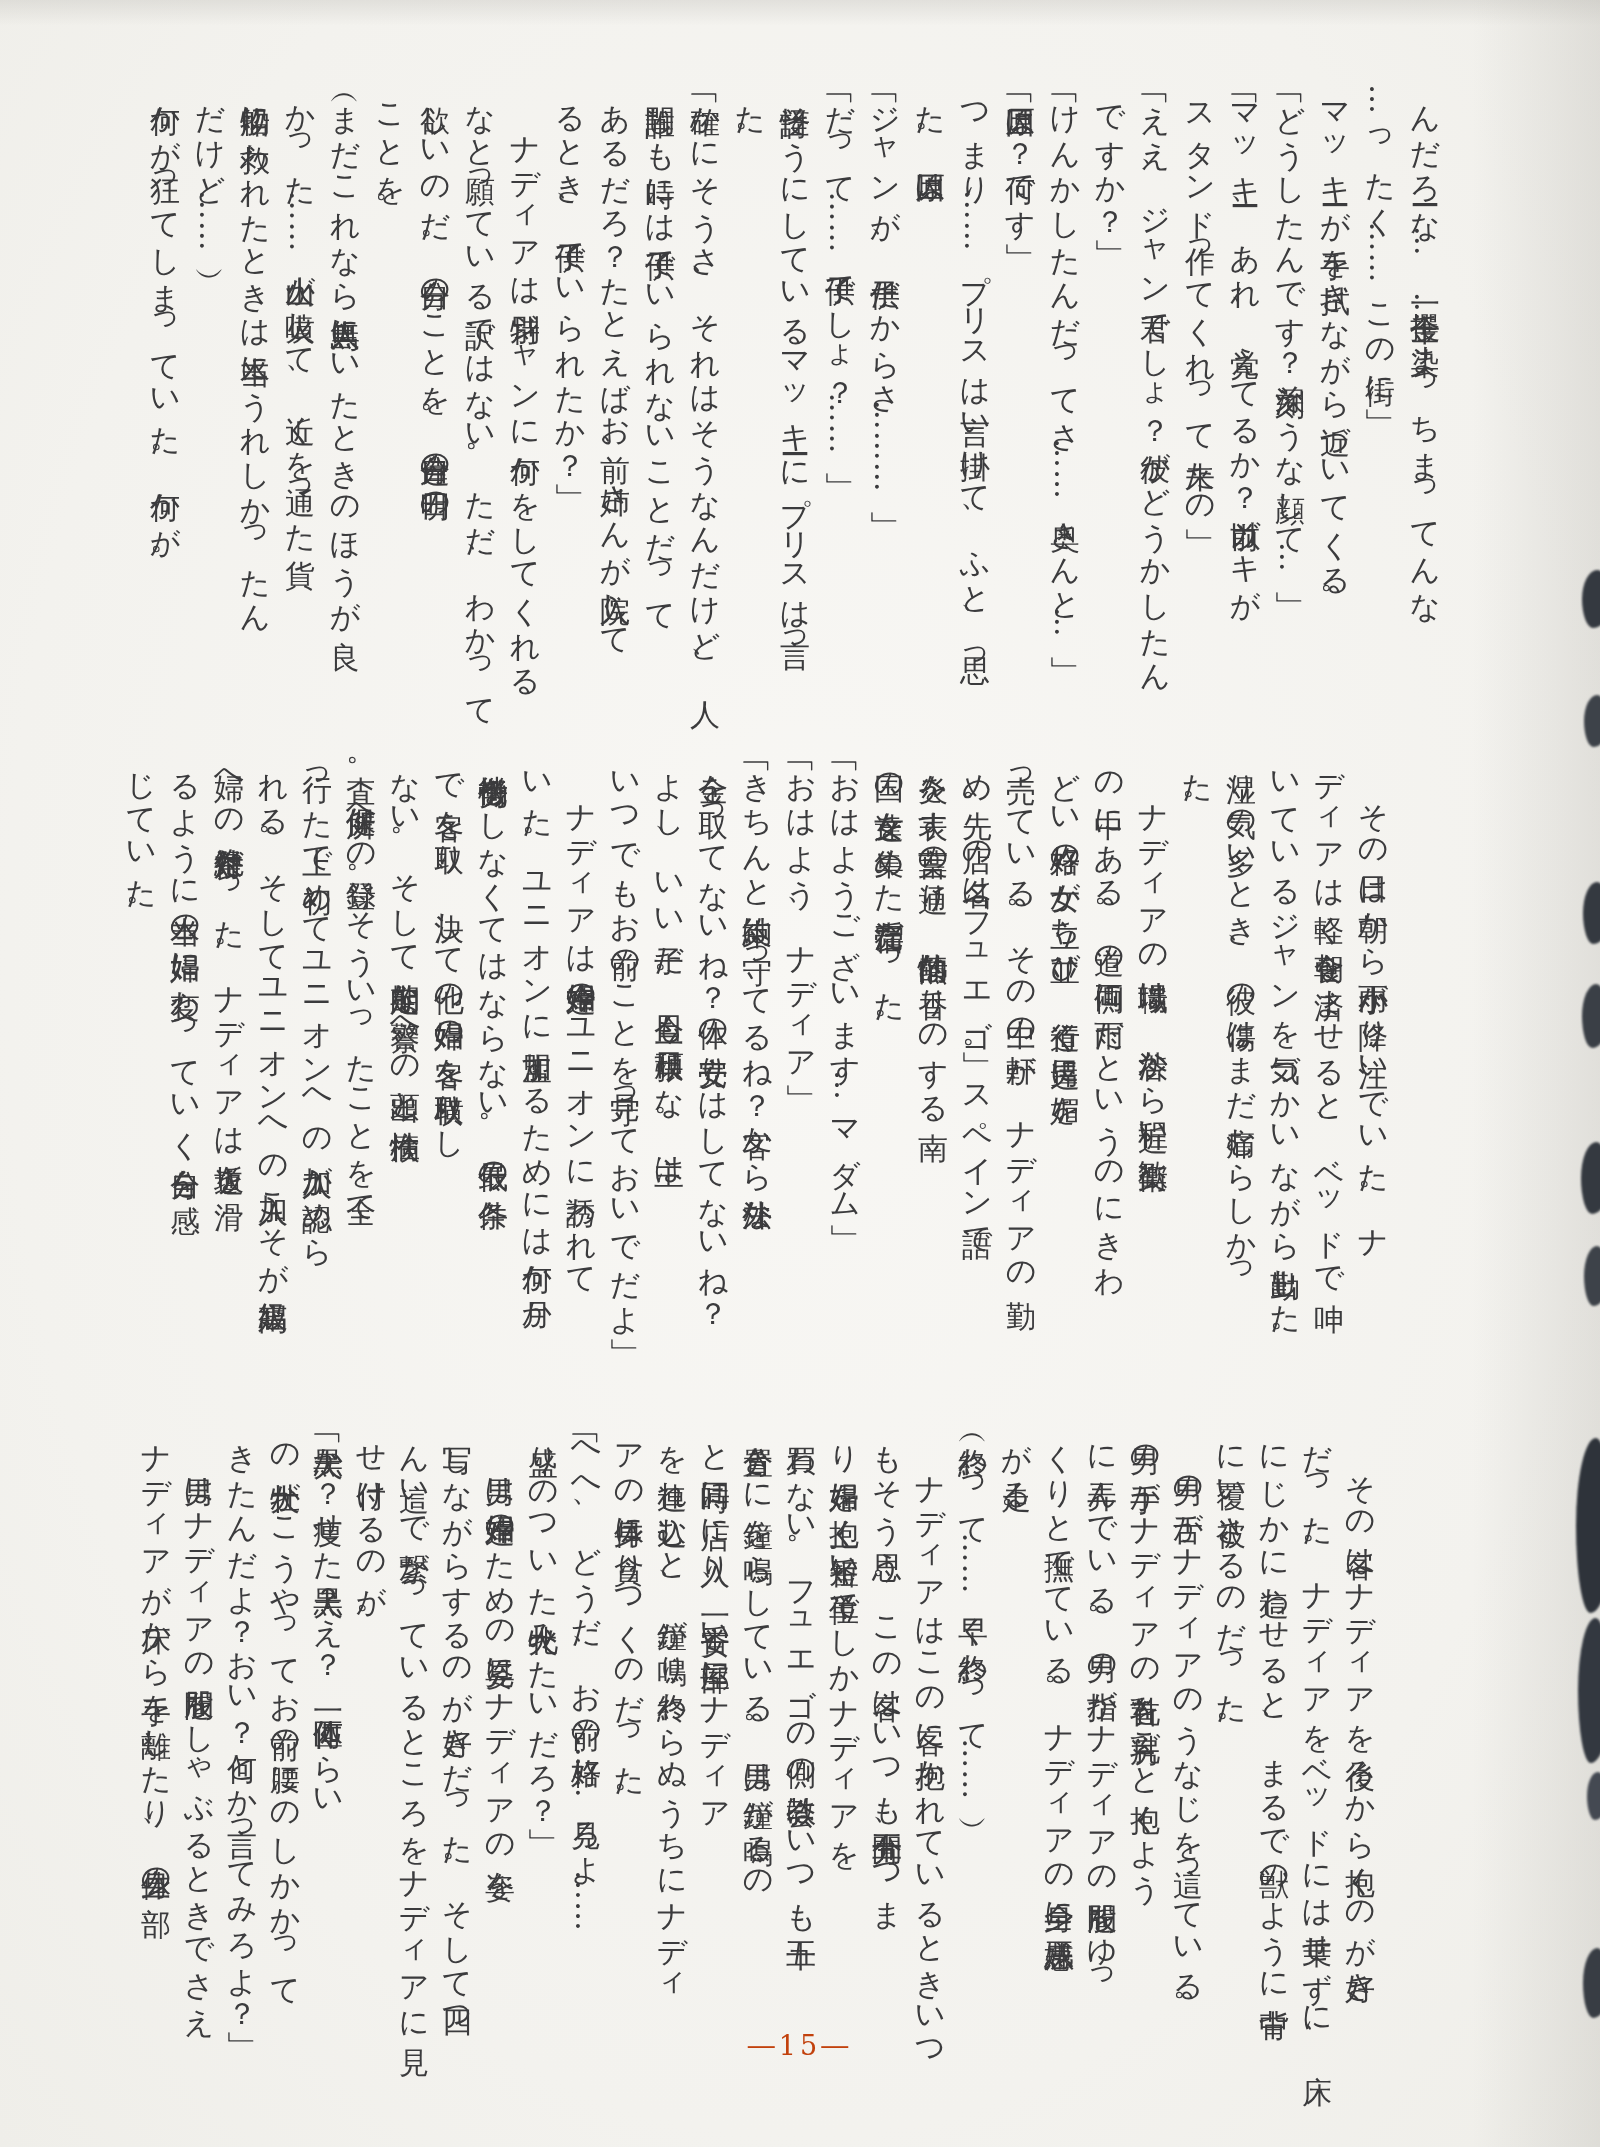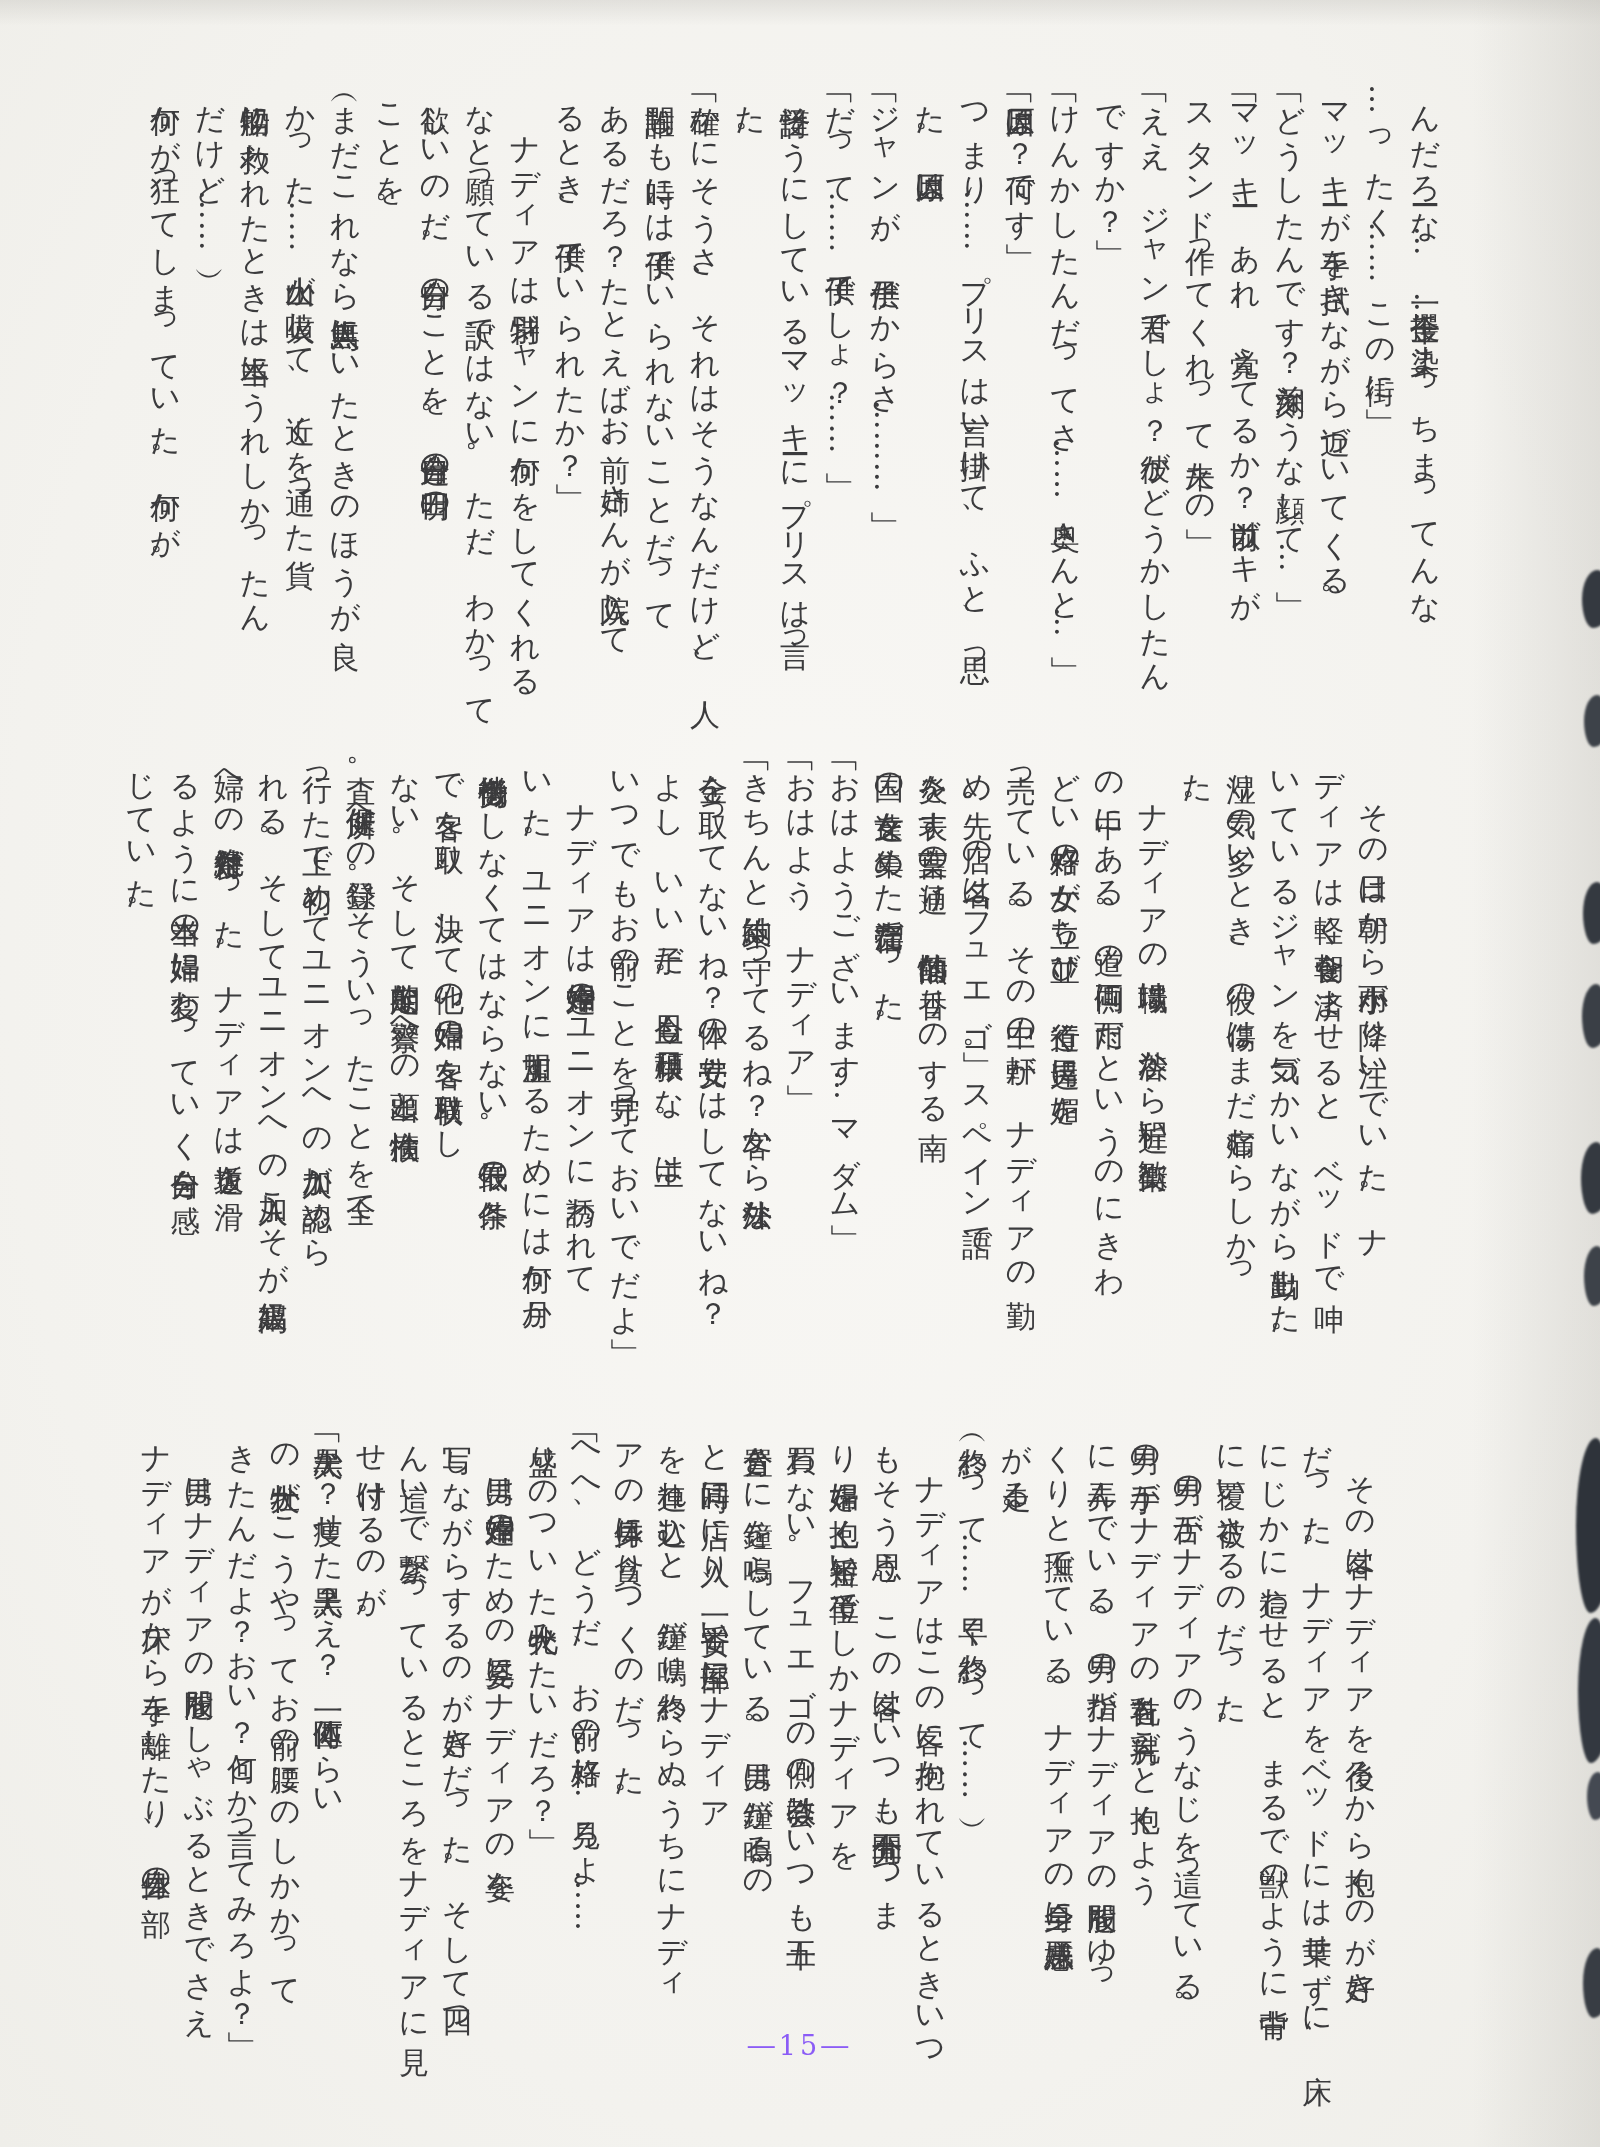--- a/index.html
+++ b/index.html
@@ -46,21 +46,21 @@
   #band-bottom .col { line-height: 43px; }
 
   #page-number {
     position: absolute;
     top: 2030px;
     left: 700px;
     width: 200px;
     text-align: center;
     font-size: 27px;
     letter-spacing: 4px;
-    color: #8b5cf6;
+    color: #c2410c;
   }
 
   
   .blob {
     position: absolute;
     background: #343940;
     filter: blur(1.3px);
     border-radius: 55% 45% 60% 40% / 50% 55% 45% 50%;
   }
   .b1  { right: -10px; top: 570px;  width: 28px; height: 58px;  }

